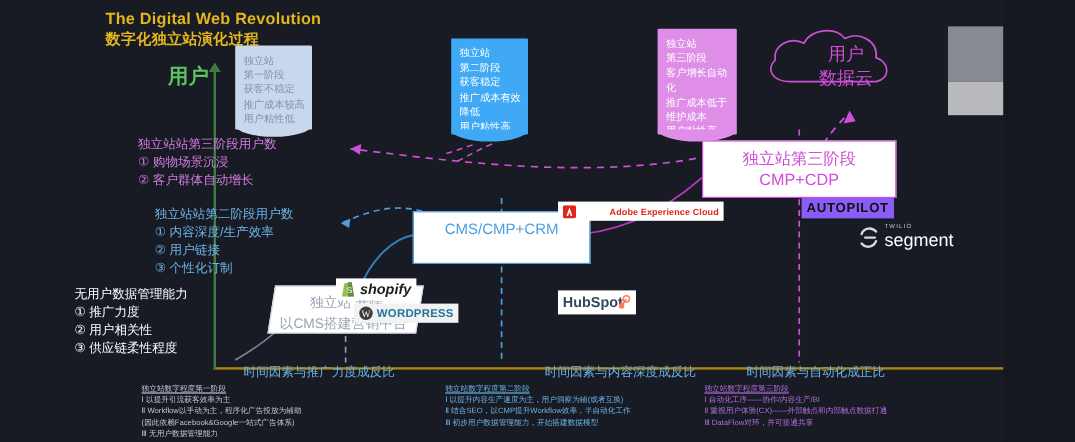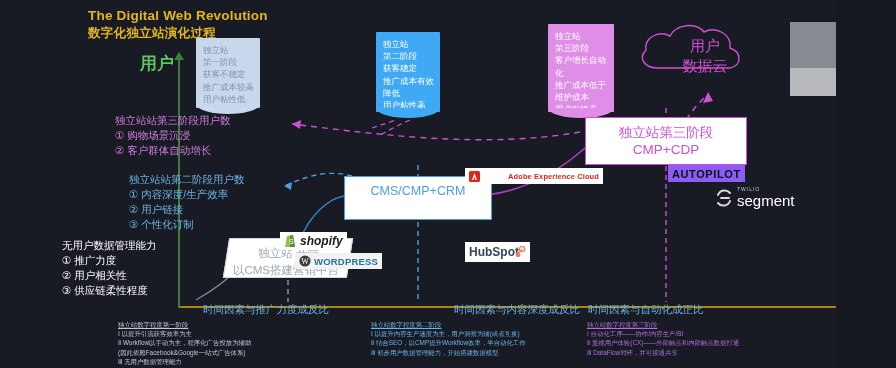--- a/index.html
+++ b/index.html
@@ -66,21 +66,21 @@
   #logo-hubspot .txt{font-size:12px;font-weight:bold;color:#33475b;}
   #logo-autopilot{left:668px;top:165px;height:17px;background:#8b5cf6;}
   #logo-autopilot .txt{font-size:11px;font-weight:bold;color:#101010;letter-spacing:.6px;}
   #logo-segment{left:710px;top:186px;height:24px;background:transparent;color:#fff;}
   #logo-segment .sub{font-size:5px;color:#c9c9c9;letter-spacing:1px;display:block;line-height:6px;}
   #logo-segment .txt{font-size:15px;font-weight:500;color:#ffffff;line-height:15px;}
   
   .sublabel{font-size:10.5px;white-space:nowrap;}
   #sub1{left:203px;top:303px;color:#6cb3e8;}
   #sub2{left:414px;top:303px;color:#6cb3e8;margin-left:40px;}
-  #sub3{left:588px;top:303px;color:#6cb3e8;}
+  #sub3{left:622px;top:303px;color:#6cb3e8;}
   
   .foot{font-size:6.4px;line-height:9.2px;white-space:nowrap;}
   .foot .hd{display:block;text-decoration:underline;}
   .foot .it{display:block;}
   #foot1{left:118px;top:320px;color:#bfc6d4;}
   #foot2{left:371px;top:320px;color:#6cb3e8;}
   #foot3{left:587px;top:320px;color:#b06ddb;}
   
   #thumb{left:790px;top:22px;width:98px;height:74px;}
   #thumb div{position:absolute;}

